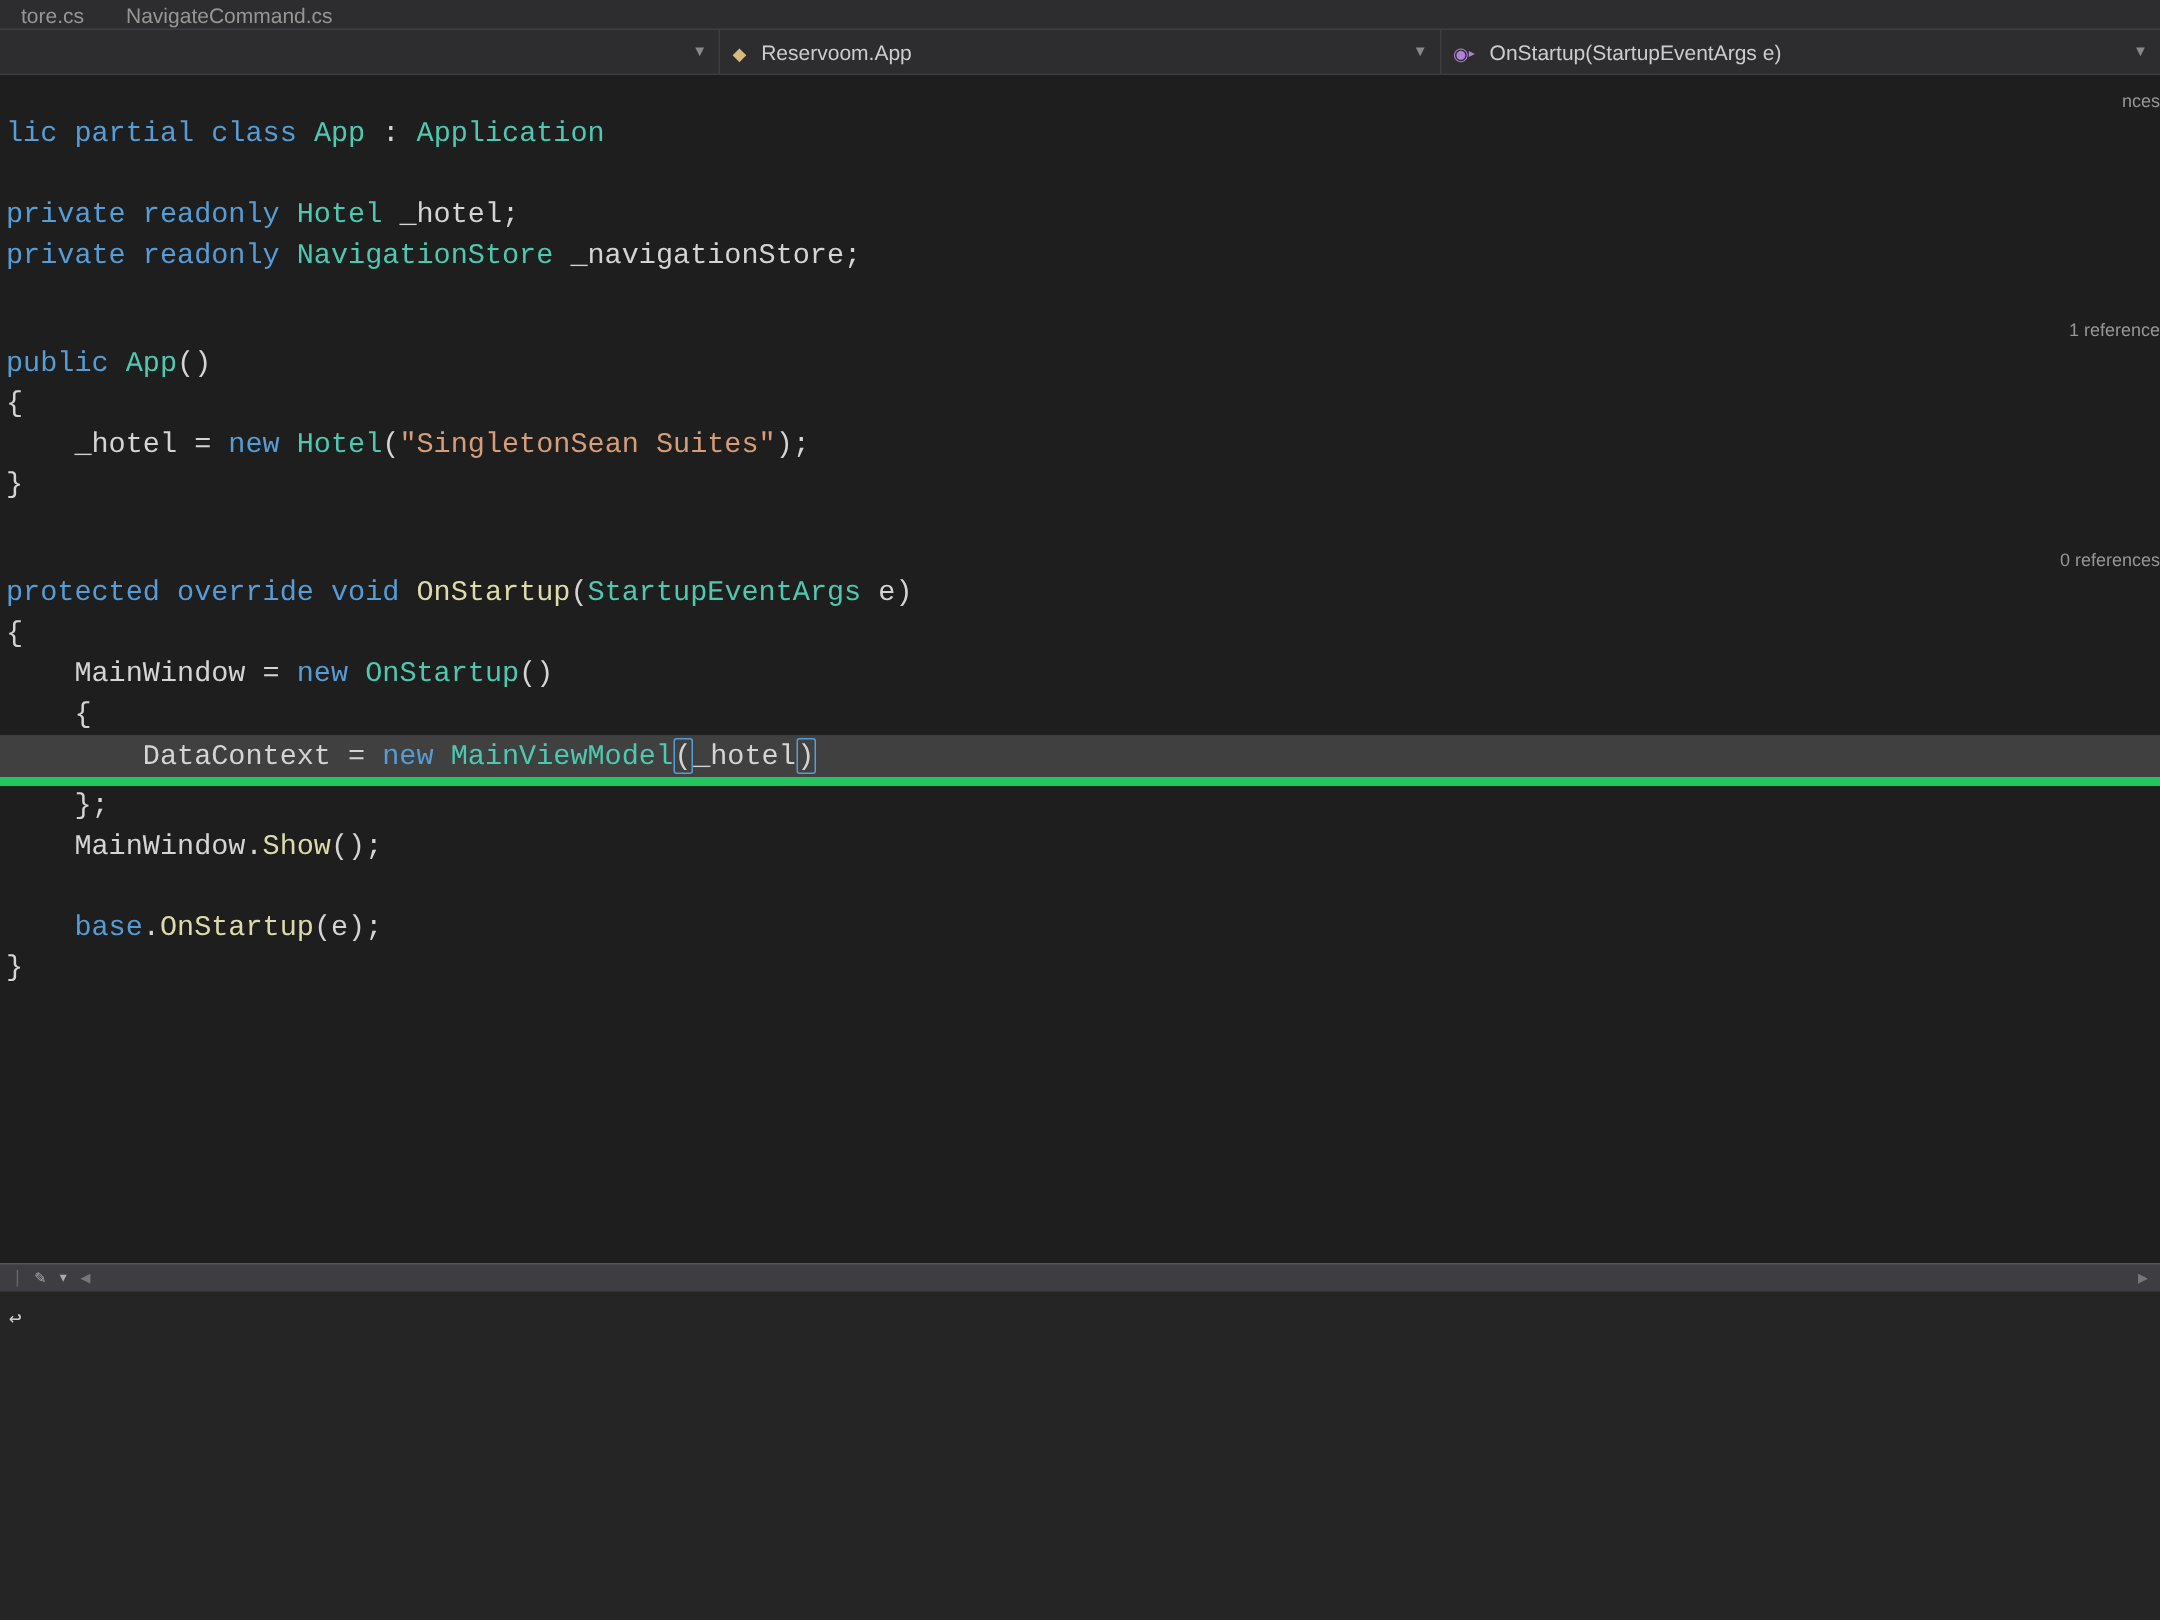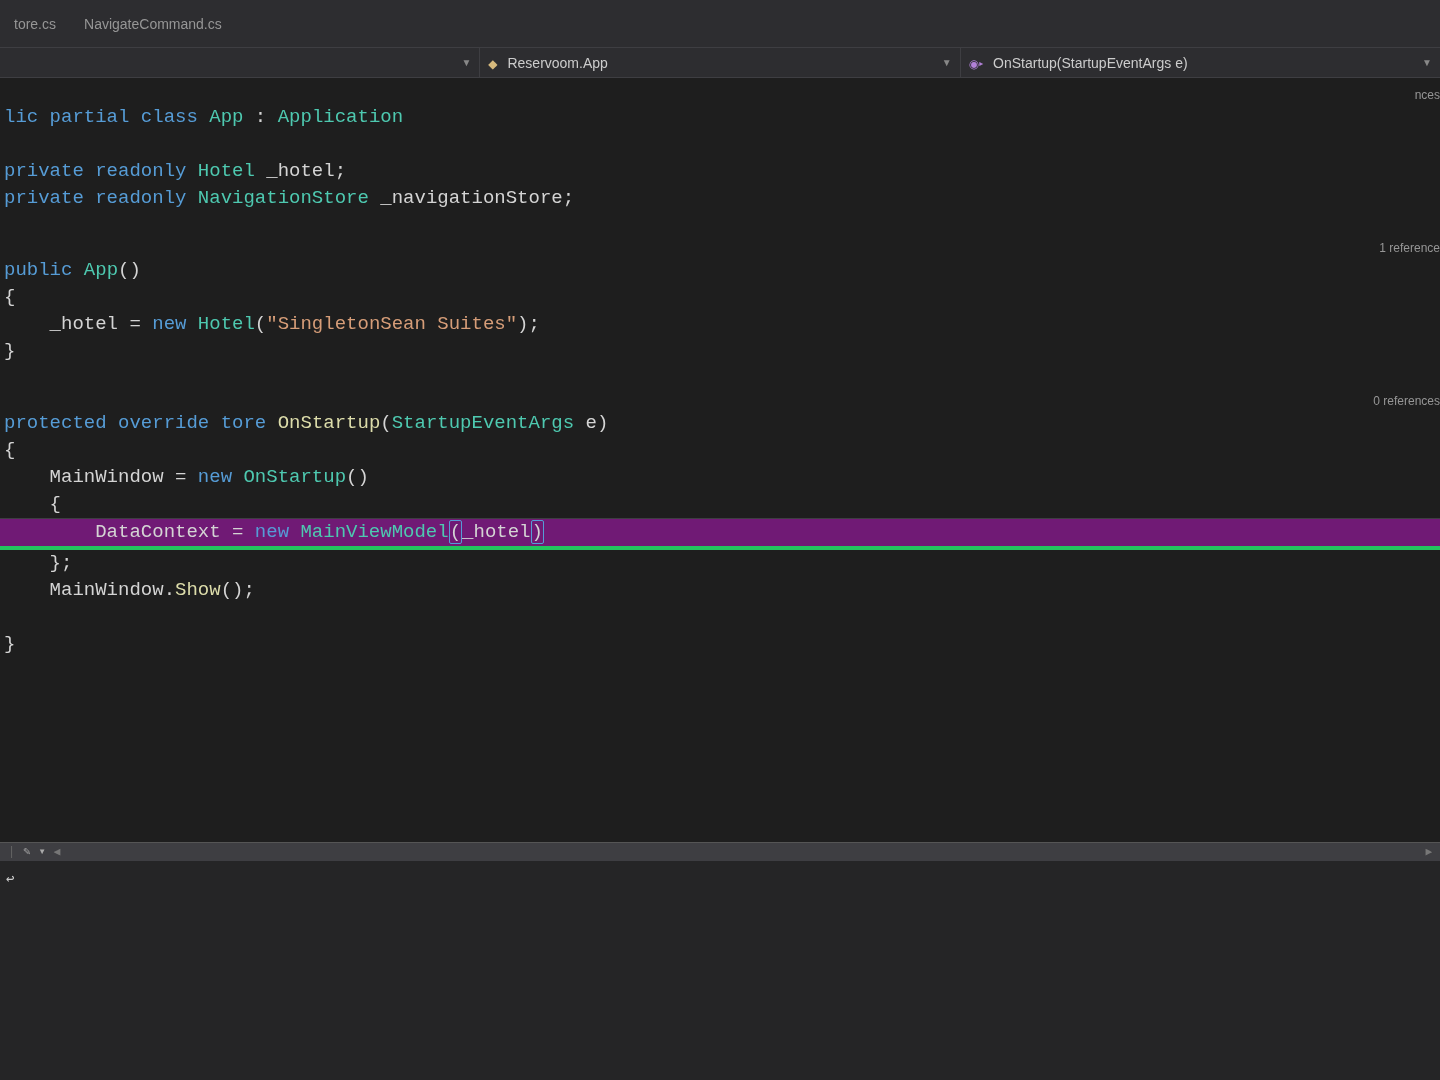--- a/index.html
+++ b/index.html
@@ -9,21 +9,21 @@
   font-family: Consolas, 'Courier New', monospace;
   font-size: 19px;
   width: 1440px;
   height: 1080px;
   overflow: hidden;
   display: flex;
   flex-direction: column;
 }
 .tab-bar {
   background: #2d2d30;
-  height: 48px;
+  height: 20px;
   display: flex;
   align-items: center;
   border-bottom: 1px solid #3e3e42;
   font-family: 'Segoe UI', Arial, sans-serif;
   font-size: 14px;
 }
 .tab {
   padding: 0 14px;
   height: 100%;
   display: flex;
@@ -70,23 +70,23 @@
   padding: 8px 0 0 0;
   overflow: hidden;
   position: relative;
 }
 .code-line {
   line-height: 27px;
   white-space: pre;
   padding-left: 4px;
 }
 .code-line.hl {
-  background: #701a75;
+  background: #404040;
   border-top: 1px solid #3e3e42;
-  border-bottom: 4px solid #22c55e;
+  border-bottom: 6px solid #22c55e;
 }
 .ref-line {
   font-size: 12px;
   color: #969696;
   line-height: 18px;
   padding-left: 4px;
   font-family: 'Segoe UI', Arial, sans-serif;
   text-align: right;
 }
 .tk-kw { color: #569cd6; }
@@ -164,28 +164,29 @@
   <div class="code-line"><span class="tk-kw">private </span><span class="tk-kw">readonly </span><span class="tk-type">Hotel</span><span> _hotel;</span></div>
   <div class="code-line"><span class="tk-kw">private </span><span class="tk-kw">readonly </span><span class="tk-type">NavigationStore</span><span> _navigationStore;</span></div>
   <div class="code-line">&nbsp;</div>
   <div class="ref-line">1 reference</div>
   <div class="code-line"><span class="tk-kw">public </span><span class="tk-type">App</span><span>()</span></div>
   <div class="code-line"><span>{</span></div>
   <div class="code-line"><span>    _hotel = </span><span class="tk-kw">new </span><span class="tk-type">Hotel</span><span>(</span><span class="tk-str">"SingletonSean Suites"</span><span>);</span></div>
   <div class="code-line"><span>}</span></div>
   <div class="code-line">&nbsp;</div>
   <div class="ref-line">0 references</div>
-  <div class="code-line"><span class="tk-kw">protected </span><span class="tk-kw">override </span><span class="tk-kw">tore </span><span class="tk-method">OnStartup</span><span>(</span><span class="tk-type">StartupEventArgs</span><span> e)</span></div>
+  <div class="code-line"><span class="tk-kw">protected </span><span class="tk-kw">override </span><span class="tk-kw">void </span><span class="tk-method">OnStartup</span><span>(</span><span class="tk-type">StartupEventArgs</span><span> e)</span></div>
   <div class="code-line"><span>{</span></div>
   <div class="code-line"><span>    MainWindow = </span><span class="tk-kw">new </span><span class="tk-type">OnStartup</span><span>()</span></div>
   <div class="code-line"><span>    {</span></div>
   <div class="code-line hl"><span>        DataContext = </span><span class="tk-kw">new </span><span class="tk-type">MainViewModel</span><span class="paren-match">(</span><span>_hotel</span><span class="paren-match">)</span></div>
   <div class="code-line"><span>    };</span></div>
   <div class="code-line"><span>    MainWindow.</span><span class="tk-method">Show</span><span>();</span></div>
   <div class="code-line">&nbsp;</div>
+  <div class="code-line"><span>    </span><span class="tk-kw">base</span><span>.</span><span class="tk-method">OnStartup</span><span>(e);</span></div>
   <div class="code-line"><span>}</span></div>
 </div>
 
 <div class="bottom-scrollbar">
   <span class="sep">|</span>
   <span class="pager">✎</span>
   <span class="pager">▾</span>
   <span class="scroll-arrow">◀</span>
   <div class="scroll-track"></div>
   <span class="scroll-arrow">▶</span>

